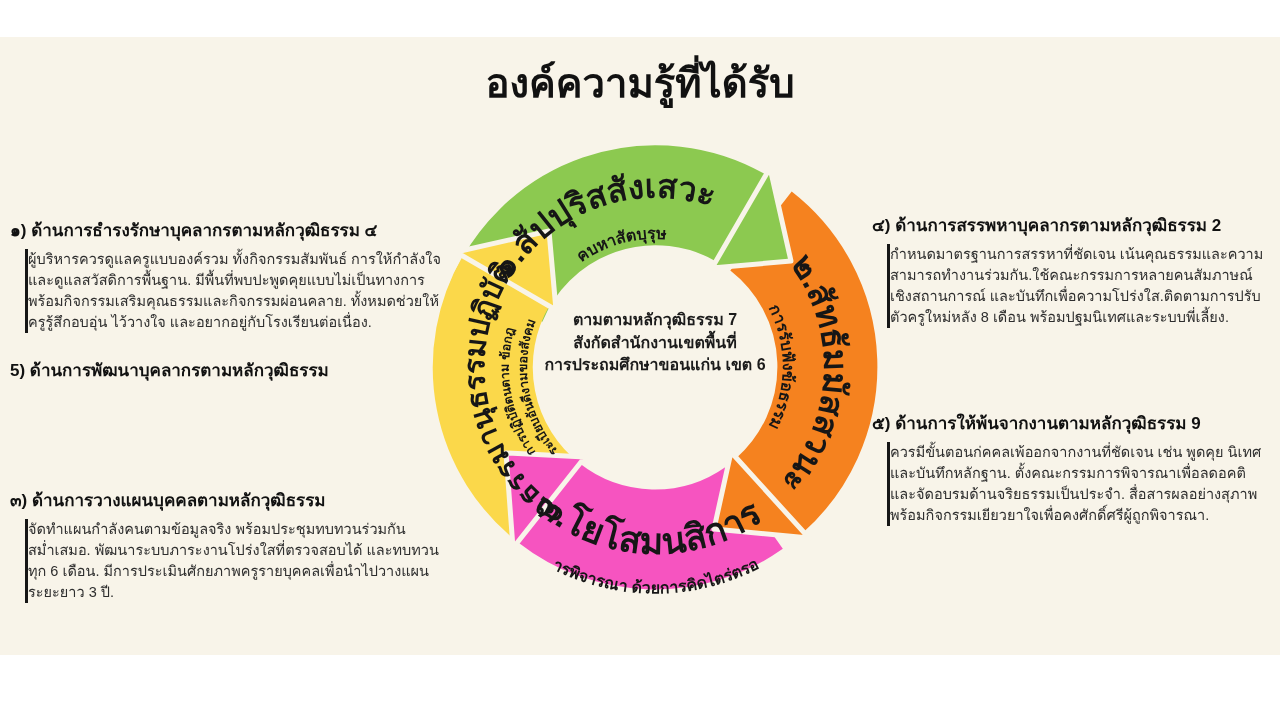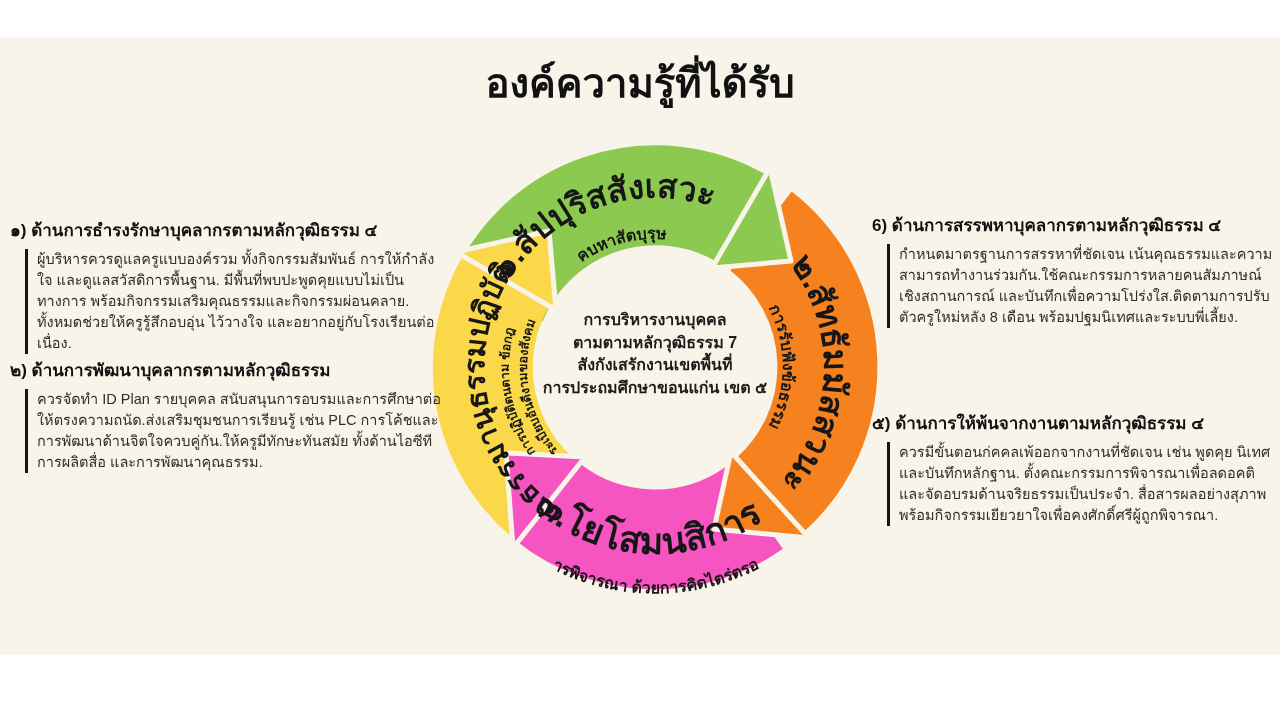--- a/index.html
+++ b/index.html
@@ -4,21 +4,21 @@
 <style>
   html,body{margin:0;padding:0;background:#ffffff;}
   .stage{position:relative;width:1280px;height:720px;background:#ffffff;overflow:hidden;
          font-family:"Liberation Sans","DejaVu Sans",sans-serif;color:#1d1d1d;}
   .slide{position:absolute;left:0;top:37px;width:1280px;height:618px;background:#f8f4e9;}
   .title{position:absolute;left:0;top:14px;width:100%;text-align:center;
          font-size:40px;font-weight:700;color:#111;}
   .section{position:absolute;}
   .section .hd{font-size:17px;font-weight:700;color:#111;line-height:1.3;}
   .section .bd{margin-top:7px;margin-left:15px;border-left:3px solid #161616;
-               padding-left:9px;font-size:14.5px;line-height:1.45;color:#2e2e2e;}
+               padding-left:0;font-size:14.5px;line-height:1.45;color:#2e2e2e;}
   .sec1{left:10px;top:183px;width:436px;}
   .sec2{left:10px;top:323px;width:436px;}
   .sec3{left:10px;top:453px;width:446px;}
   .sec4{left:872px;top:178px;width:402px;}
   .sec5{left:872px;top:376px;width:402px;}
   .center-text{position:absolute;left:498px;top:272px;width:314px;text-align:center;
                font-size:16px;font-weight:700;line-height:1.42;color:#1b1b1b;}
   svg{position:absolute;left:0;top:0;}
   svg text{font-family:"Liberation Sans","DejaVu Sans",sans-serif;fill:#161616;}
   .lbl-main{font-size:33px;font-weight:700;}
@@ -84,38 +84,40 @@
       </text>
       <text class="lbl-sub-sm" text-anchor="middle">
         <textPath href="#gp-yellow-sub1" startOffset="50%">การปฏิบัติตนตาม ข้อกฎ</textPath>
       </text>
       <text class="lbl-sub-sm" text-anchor="middle">
         <textPath href="#gp-yellow-sub2" startOffset="50%">ระเบียบอันดีงามของสังคม</textPath>
       </text>
     </svg>
 
     <div class="center-text">
-      <div>การบริหารงานบุคคล</div>
       <div>ตามตามหลักวุฒิธรรม 7</div>
-      <div>สังกังเสรักงานเขตพื้นที่</div>
-      <div>การประถมศึกษาขอนแก่น เขต ๕</div>
+      <div>สังกัดสำนักงานเขตพื้นที่</div>
+      <div>การประถมศึกษาขอนแก่น เขต 6</div>
     </div>
 
     <div class="section sec1">
       <div class="hd">๑) ด้านการธำรงรักษาบุคลากรตามหลักวุฒิธรรม ๔</div>
       <div class="bd">ผู้บริหารควรดูแลครูแบบองค์รวม ทั้งกิจกรรมสัมพันธ์ การให้กำลังใจ และดูแลสวัสดิการพื้นฐาน. มีพื้นที่พบปะพูดคุยแบบไม่เป็นทางการ พร้อมกิจกรรมเสริมคุณธรรมและกิจกรรมผ่อนคลาย. ทั้งหมดช่วยให้ครูรู้สึกอบอุ่น ไว้วางใจ และอยากอยู่กับโรงเรียนต่อเนื่อง.</div>
     </div>
     <div class="section sec2">
-      <div class="hd">๒) ด้านการพัฒนาบุคลากรตามหลักวุฒิธรรม</div>
-      <div class="bd">ควรจัดทำ ID Plan รายบุคคล สนับสนุนการอบรมและการศึกษาต่อให้ตรงความถนัด.ส่งเสริมชุมชนการเรียนรู้ เช่น PLC การโค้ชและการพัฒนาด้านจิตใจควบคู่กัน.ให้ครูมีทักษะทันสมัย ทั้งด้านไอซีที การผลิตสื่อ และการพัฒนาคุณธรรม.</div>
+      <div class="hd">5) ด้านการพัฒนาบุคลากรตามหลักวุฒิธรรม</div>
+    </div>
+    <div class="section sec3">
+      <div class="hd">๓) ด้านการวางแผนบุคคลตามหลักวุฒิธรรม</div>
+      <div class="bd">จัดทำแผนกำลังคนตามข้อมูลจริง พร้อมประชุมทบทวนร่วมกันสม่ำเสมอ. พัฒนาระบบภาระงานโปร่งใสที่ตรวจสอบได้ และทบทวนทุก 6 เดือน. มีการประเมินศักยภาพครูรายบุคคลเพื่อนำไปวางแผนระยะยาว 3 ปี.</div>
     </div>
 
     <div class="section sec4">
-      <div class="hd">6) ด้านการสรรพหาบุคลากรตามหลักวุฒิธรรม ๔</div>
+      <div class="hd">๔) ด้านการสรรพหาบุคลากรตามหลักวุฒิธรรม 2</div>
       <div class="bd">กำหนดมาตรฐานการสรรหาที่ชัดเจน เน้นคุณธรรมและความสามารถทำงานร่วมกัน.ใช้คณะกรรมการหลายคนสัมภาษณ์เชิงสถานการณ์ และบันทึกเพื่อความโปร่งใส.ติดตามการปรับตัวครูใหม่หลัง 8 เดือน พร้อมปฐมนิเทศและระบบพี่เลี้ยง.</div>
     </div>
     <div class="section sec5">
-      <div class="hd">๕) ด้านการให้พ้นจากงานตามหลักวุฒิธรรม ๔</div>
+      <div class="hd">๕) ด้านการให้พ้นจากงานตามหลักวุฒิธรรม 9</div>
       <div class="bd">ควรมีขั้นตอนก่คคลเพ้ออกจากงานที่ชัดเจน เช่น พูดคุย นิเทศ และบันทึกหลักฐาน. ตั้งคณะกรรมการพิจารณาเพื่อลดอคติ และจัดอบรมด้านจริยธรรมเป็นประจำ. สื่อสารผลอย่างสุภาพ พร้อมกิจกรรมเยียวยาใจเพื่อคงศักดิ์ศรีผู้ถูกพิจารณา.</div>
     </div>
 
   </div>
 </div>
 
 </body></html>

